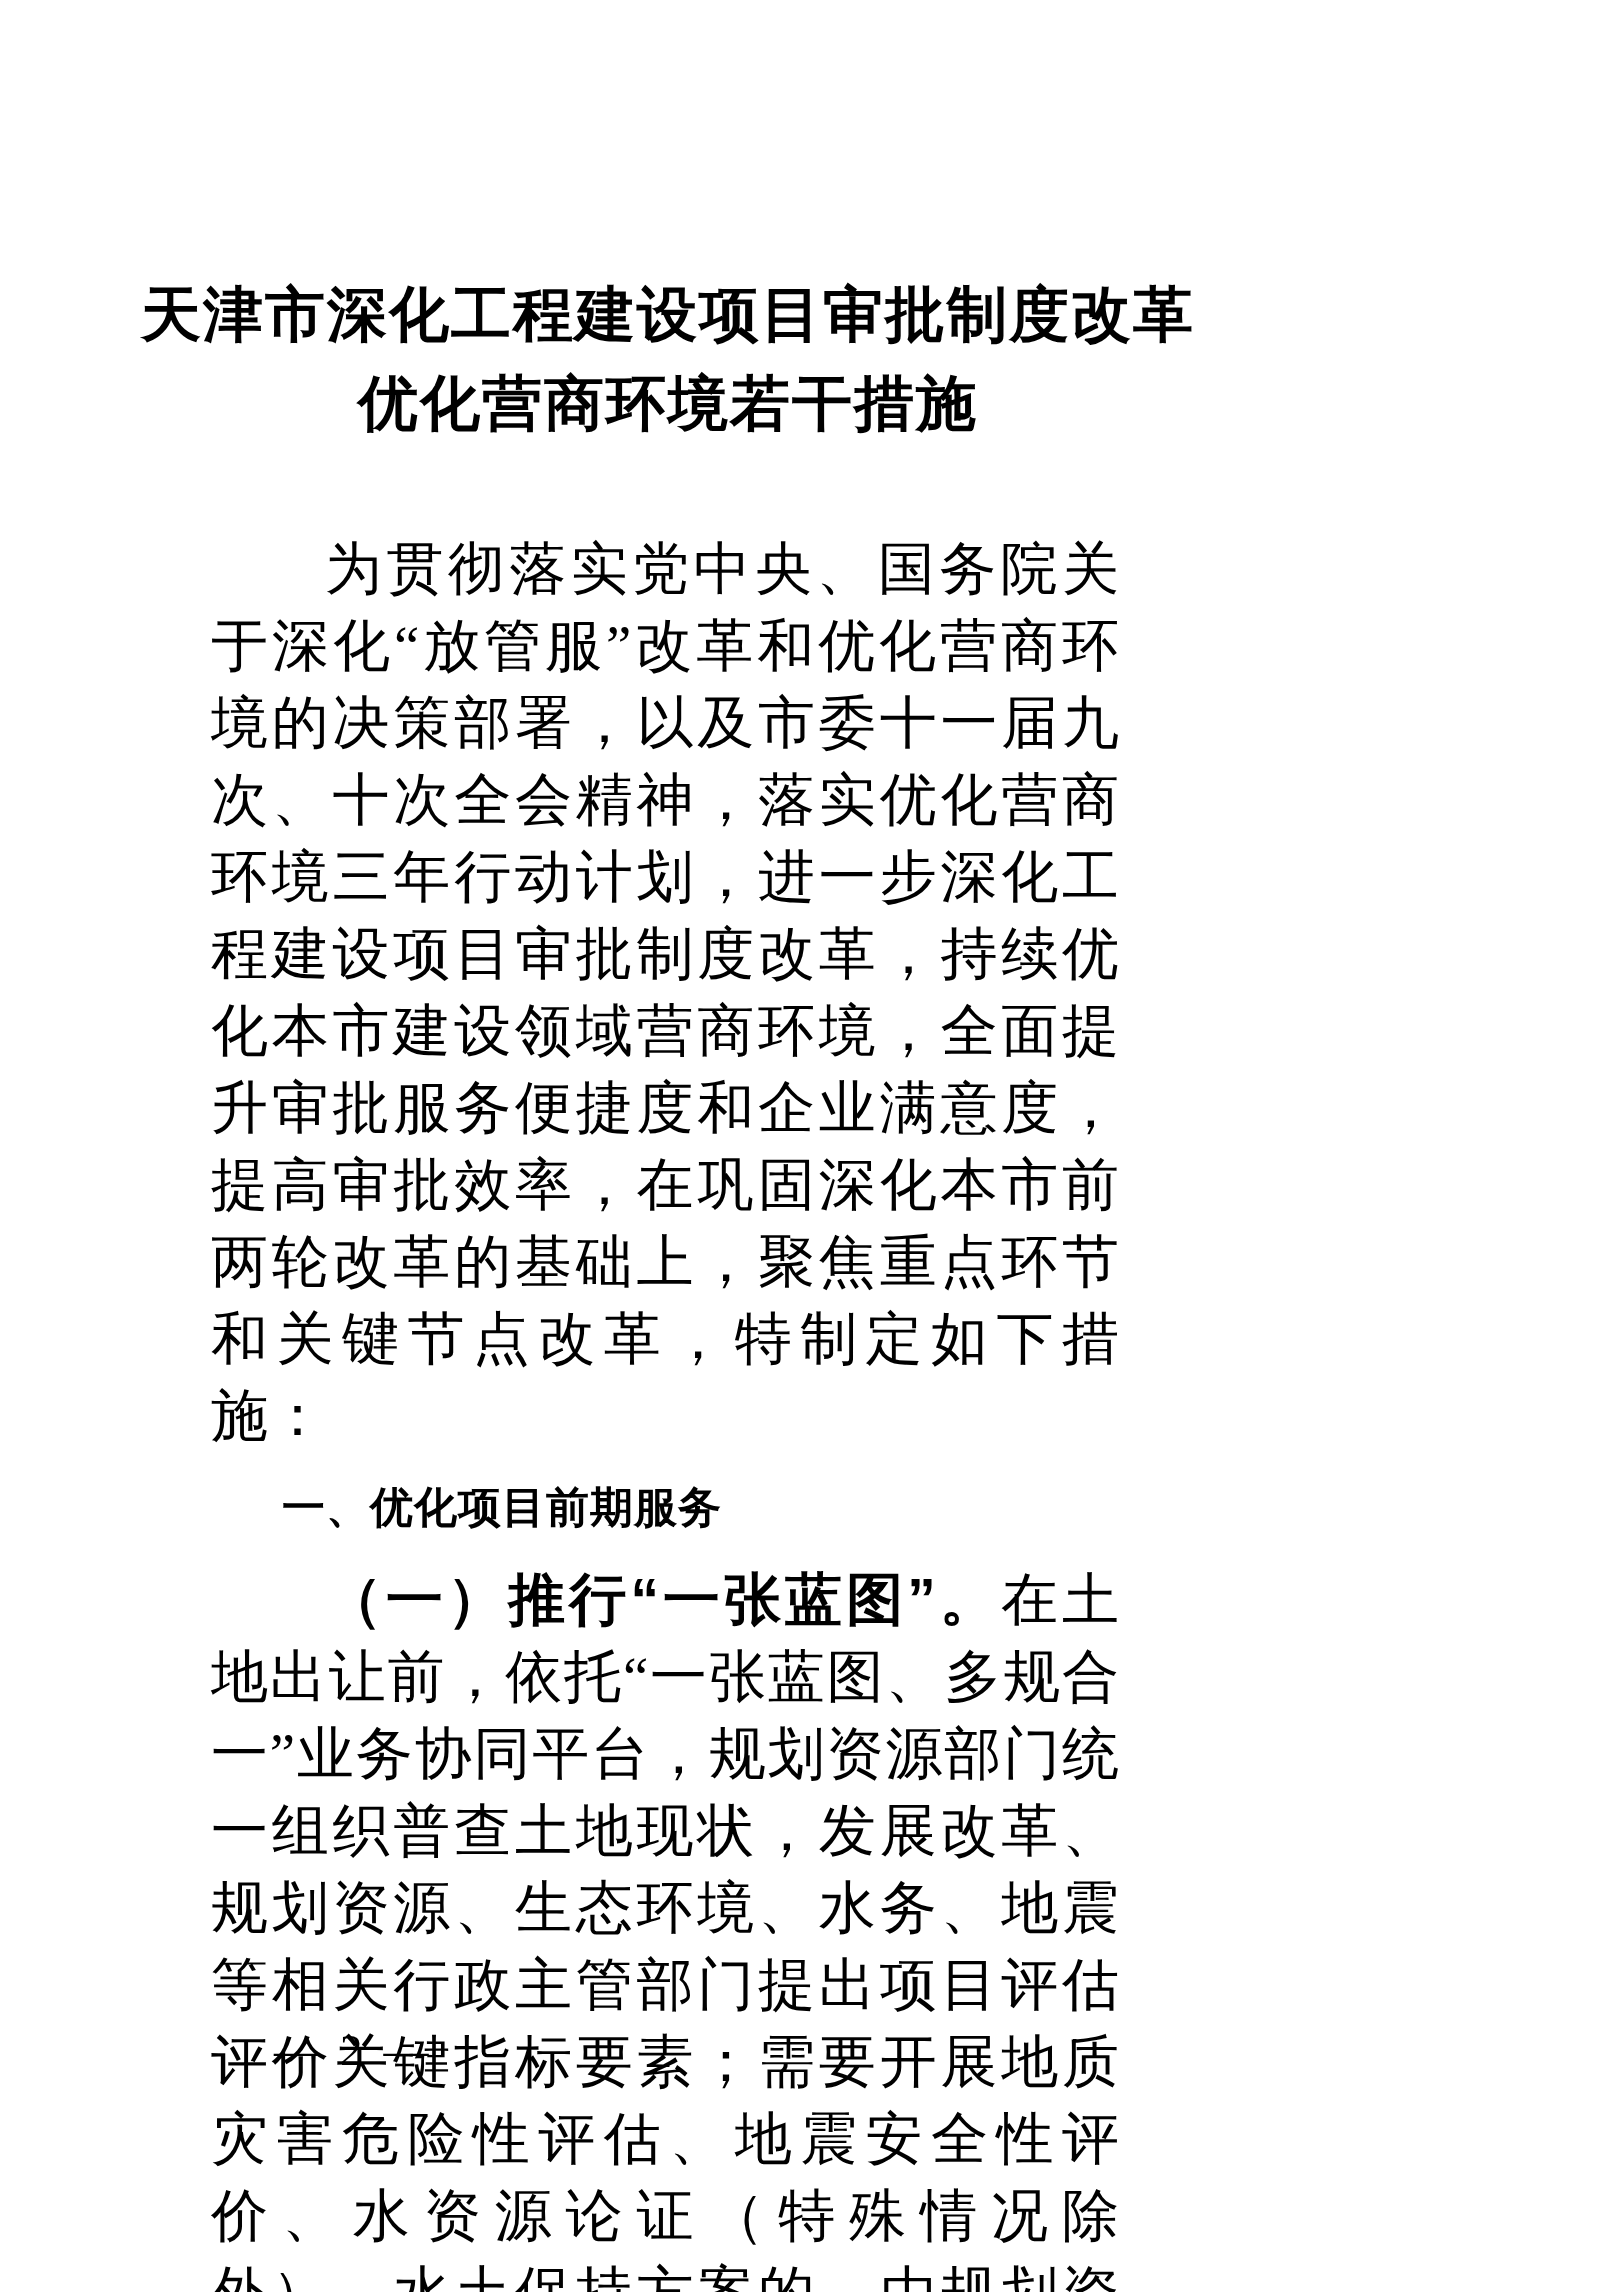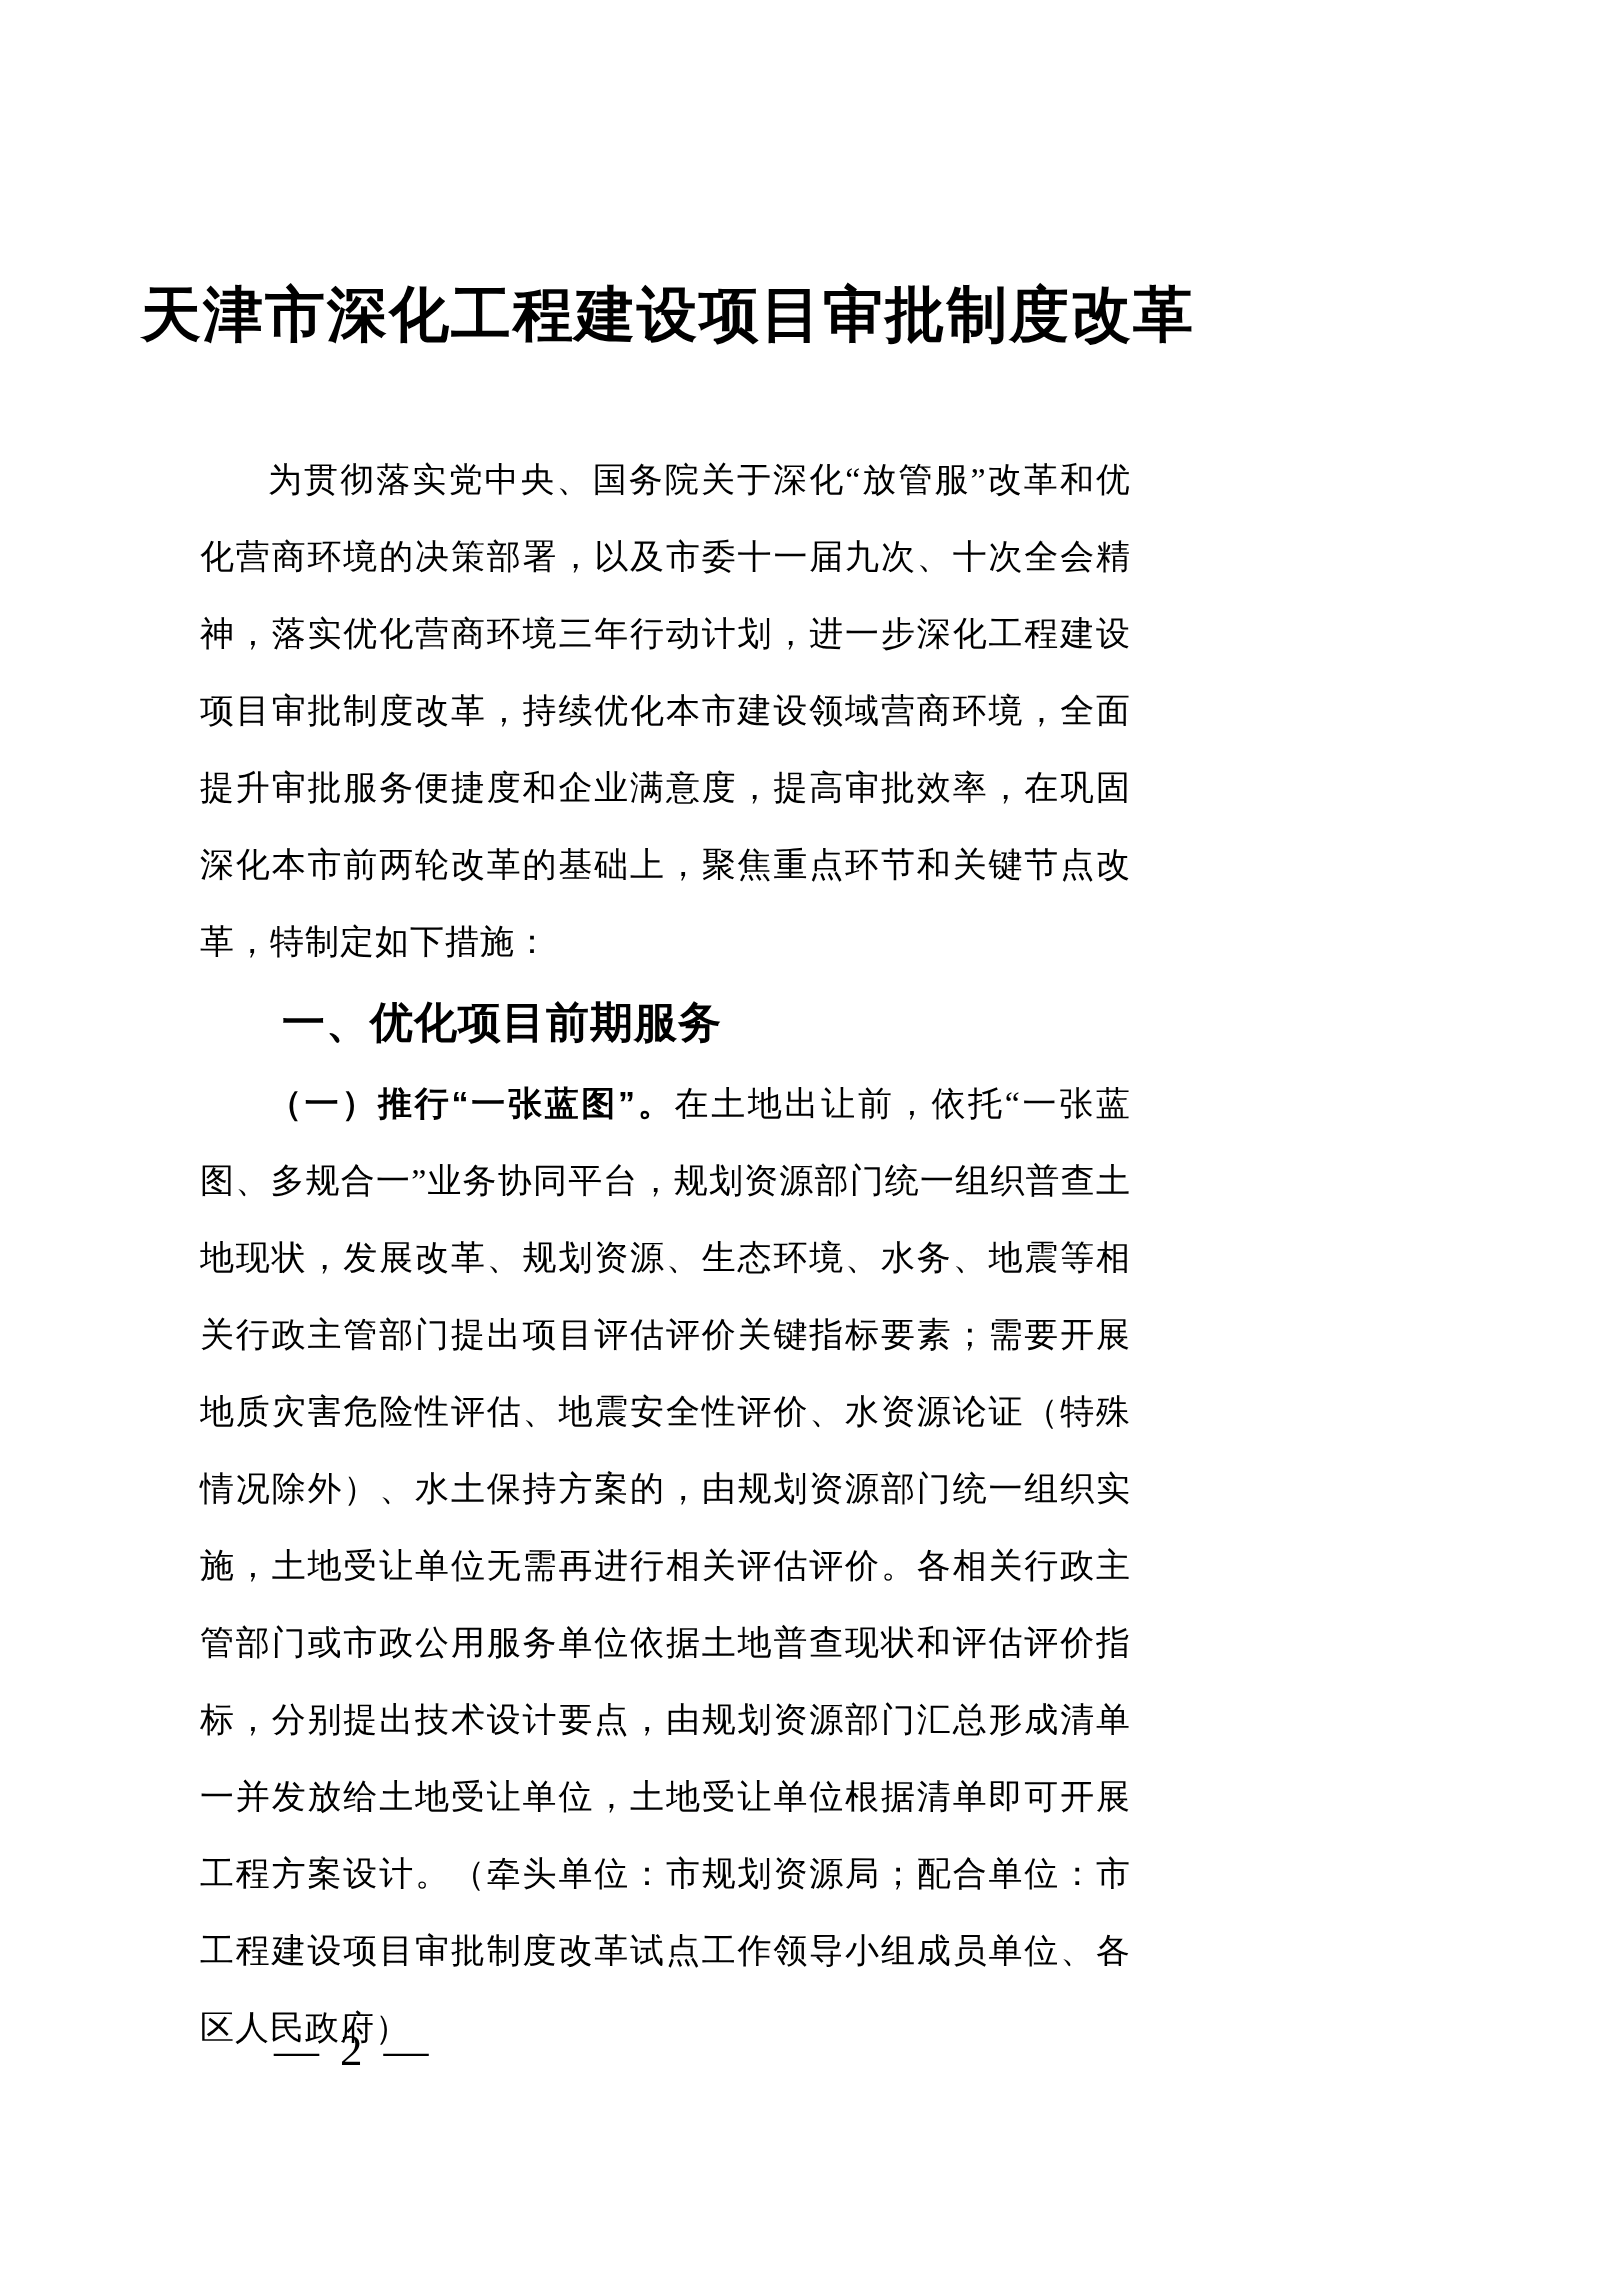--- a/index.html
+++ b/index.html
@@ -26,22 +26,22 @@
     line-height: 89px;
     letter-spacing: 2px;
   }
   .title-line {
     display: block;
   }
   .doc-body {
     margin: 81px 201px 0 196px;
   }
   .para {
-    margin: 4px;
-    font-size: 34px;
+    margin: 15px;
+    font-size: 57px;
     line-height: 77px;
     text-align: justify;
     text-indent: 2em;
     font-family: "Liberation Serif", serif;
     letter-spacing: 1px;
   }
   .section-heading {
     margin: 0;
     font-size: 43px;
     line-height: 77px;
@@ -64,20 +64,21 @@
     word-spacing: 9.8px;
   }
 </style>
 </head>
 <body>
 
 <div class="page">
 
   <h1 class="doc-title">
     <span class="title-line">天津市深化工程建设项目审批制度改革</span>
+    <span class="title-line">优化营商环境若干措施</span>
   </h1>
 
   <div class="doc-body">
     <p class="para">为贯彻落实党中央、国务院关于深化“放管服”改革和优化营商环境的决策部署，以及市委十一届九次、十次全会精神，落实优化营商环境三年行动计划，进一步深化工程建设项目审批制度改革，持续优化本市建设领域营商环境，全面提升审批服务便捷度和企业满意度，提高审批效率，在巩固深化本市前两轮改革的基础上，聚焦重点环节和关键节点改革，特制定如下措施：</p>
 
     <h2 class="section-heading">一、优化项目前期服务</h2>
 
     <p class="para"><span class="measure-lead">（一）推行“一张蓝图”。</span><span>在土地出让前，依托“一张蓝图、多规合一”业务协同平台，规划资源部门统一组织普查土地现状，发展改革、规划资源、生态环境、水务、地震等相关行政主管部门提出项目评估评价关键指标要素；需要开展地质灾害危险性评估、地震安全性评价、水资源论证（特殊情况除外）、水土保持方案的，由规划资源部门统一组织实施，土地受让单位无需再进行相关评估评价。各相关行政主管部门或市政公用服务单位依据土地普查现状和评估评价指标，分别提出技术设计要点，由规划资源部门汇总形成清单一并发放给土地受让单位，土地受让单位根据清单即可开展工程方案设计。（牵头单位：市规划资源局；配合单位：市工程建设项目审批制度改革试点工作领导小组成员单位、各区人民政府）</span></p>
   </div>
 

